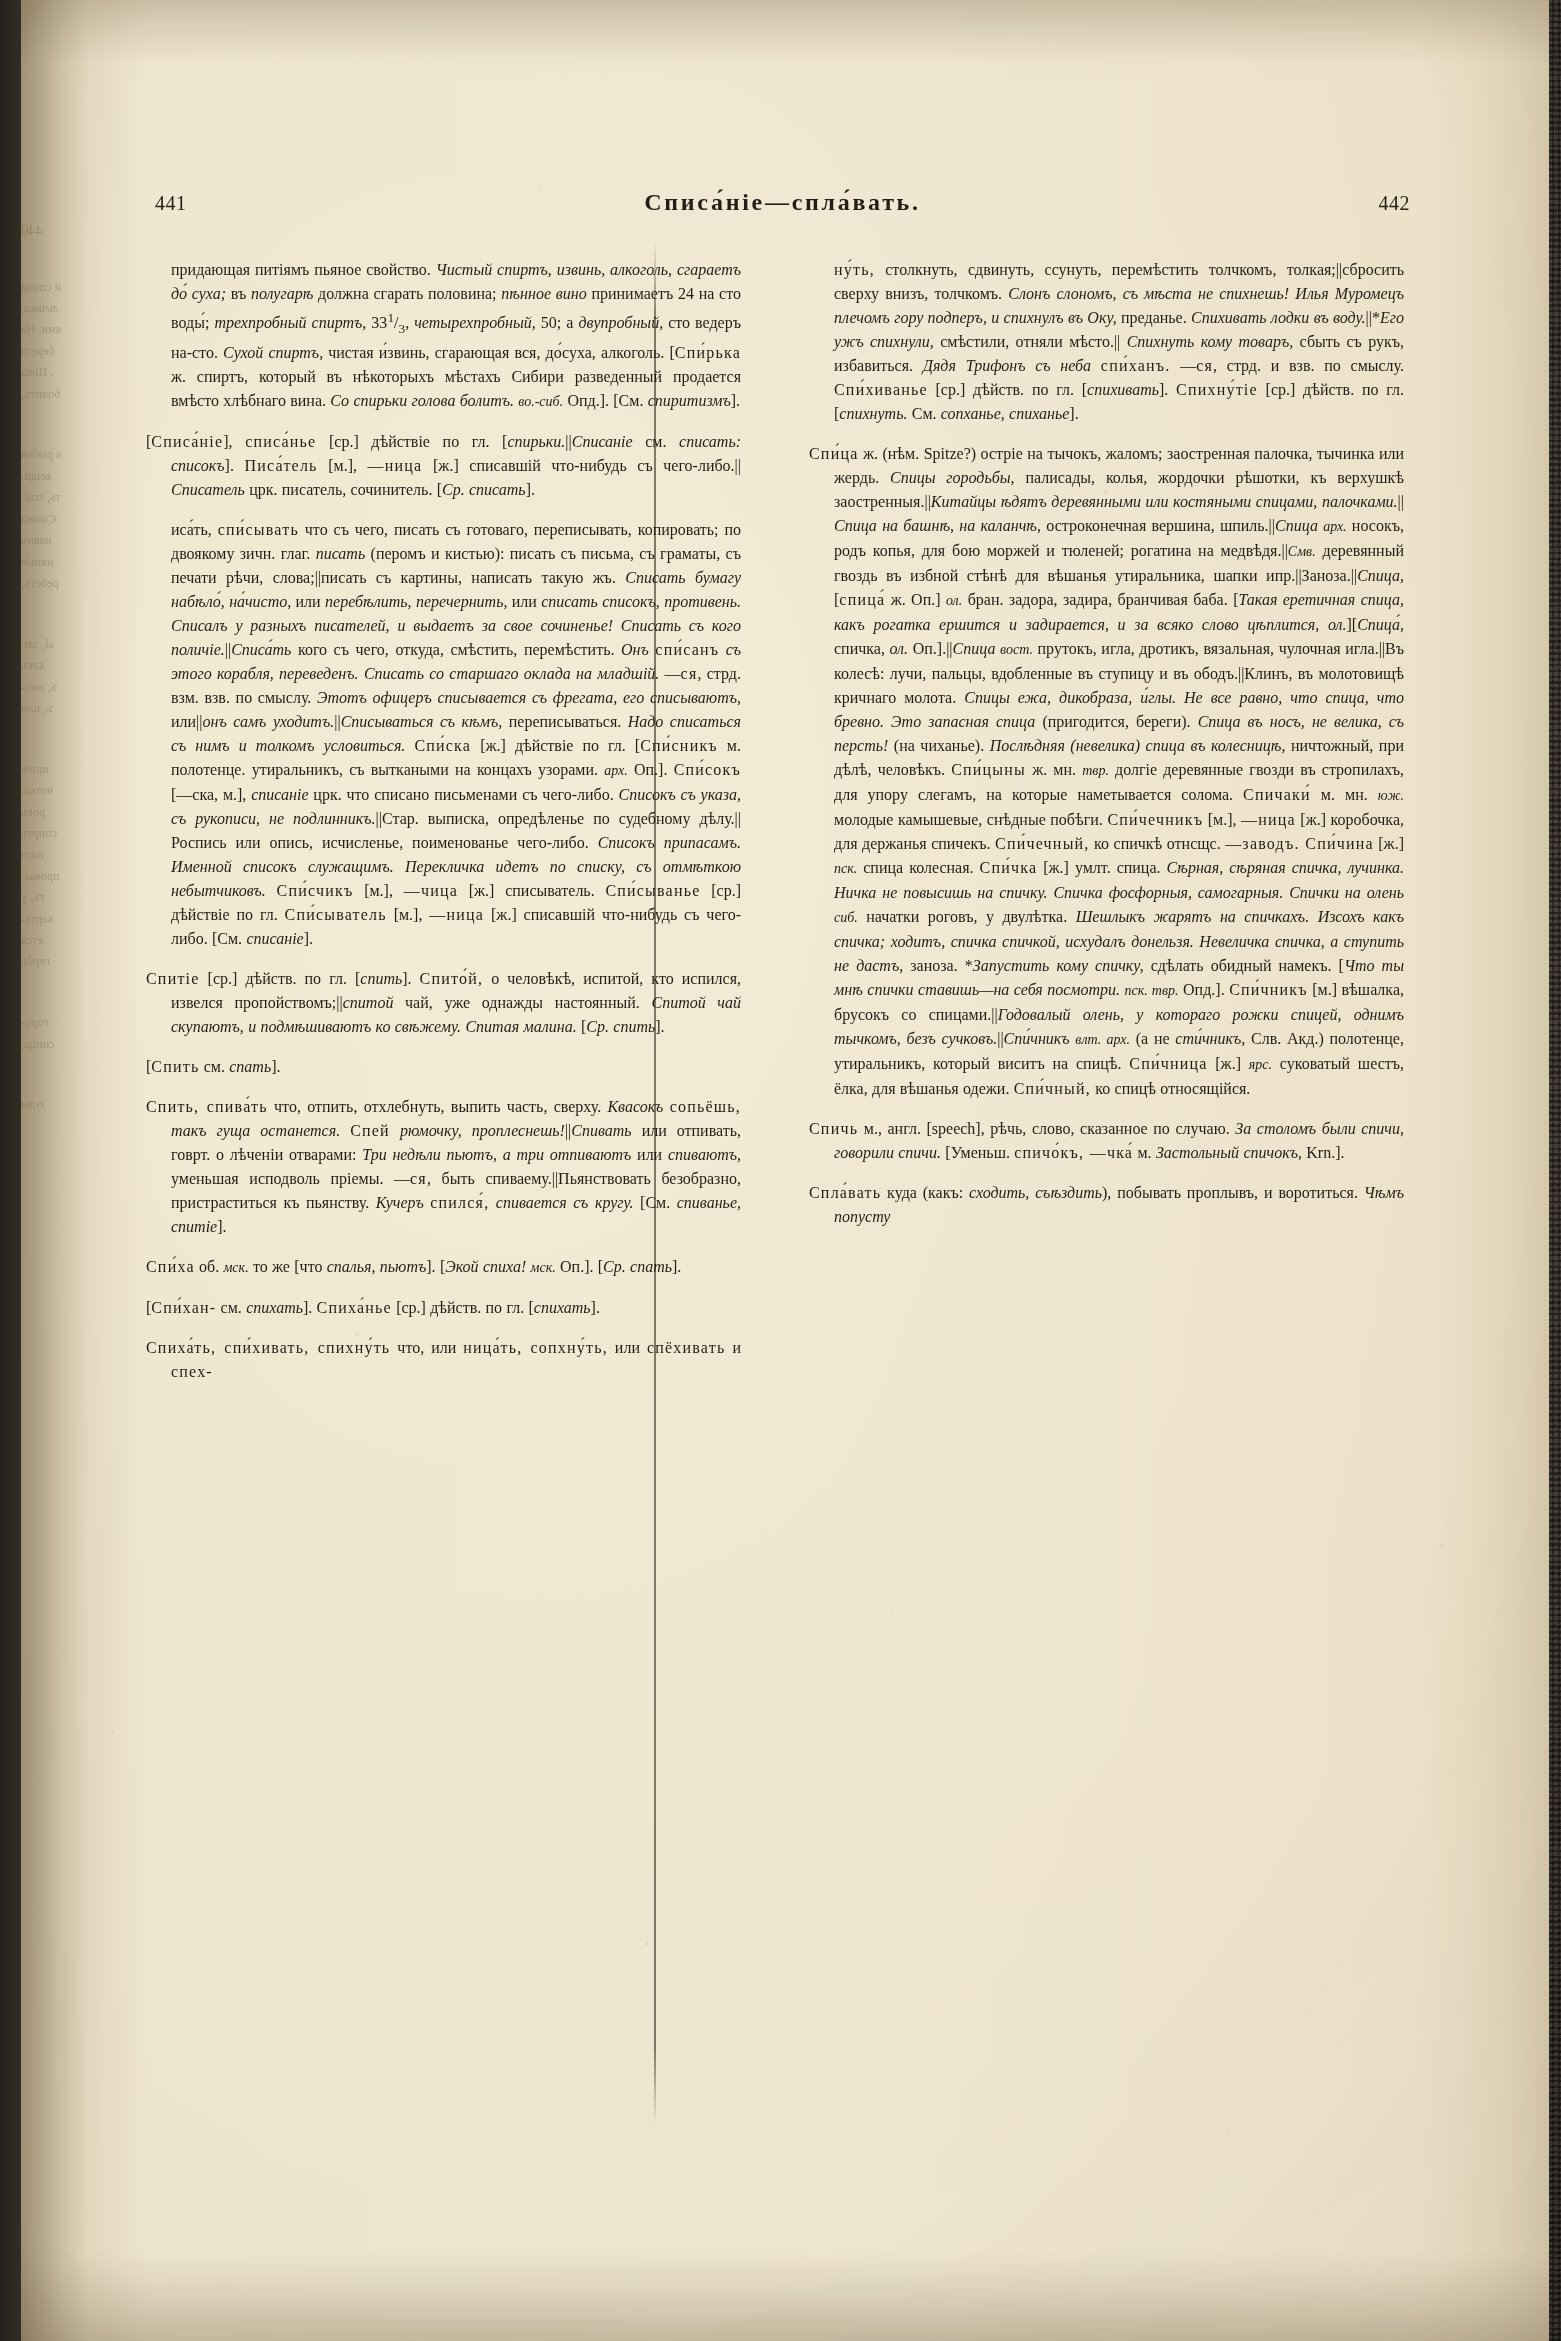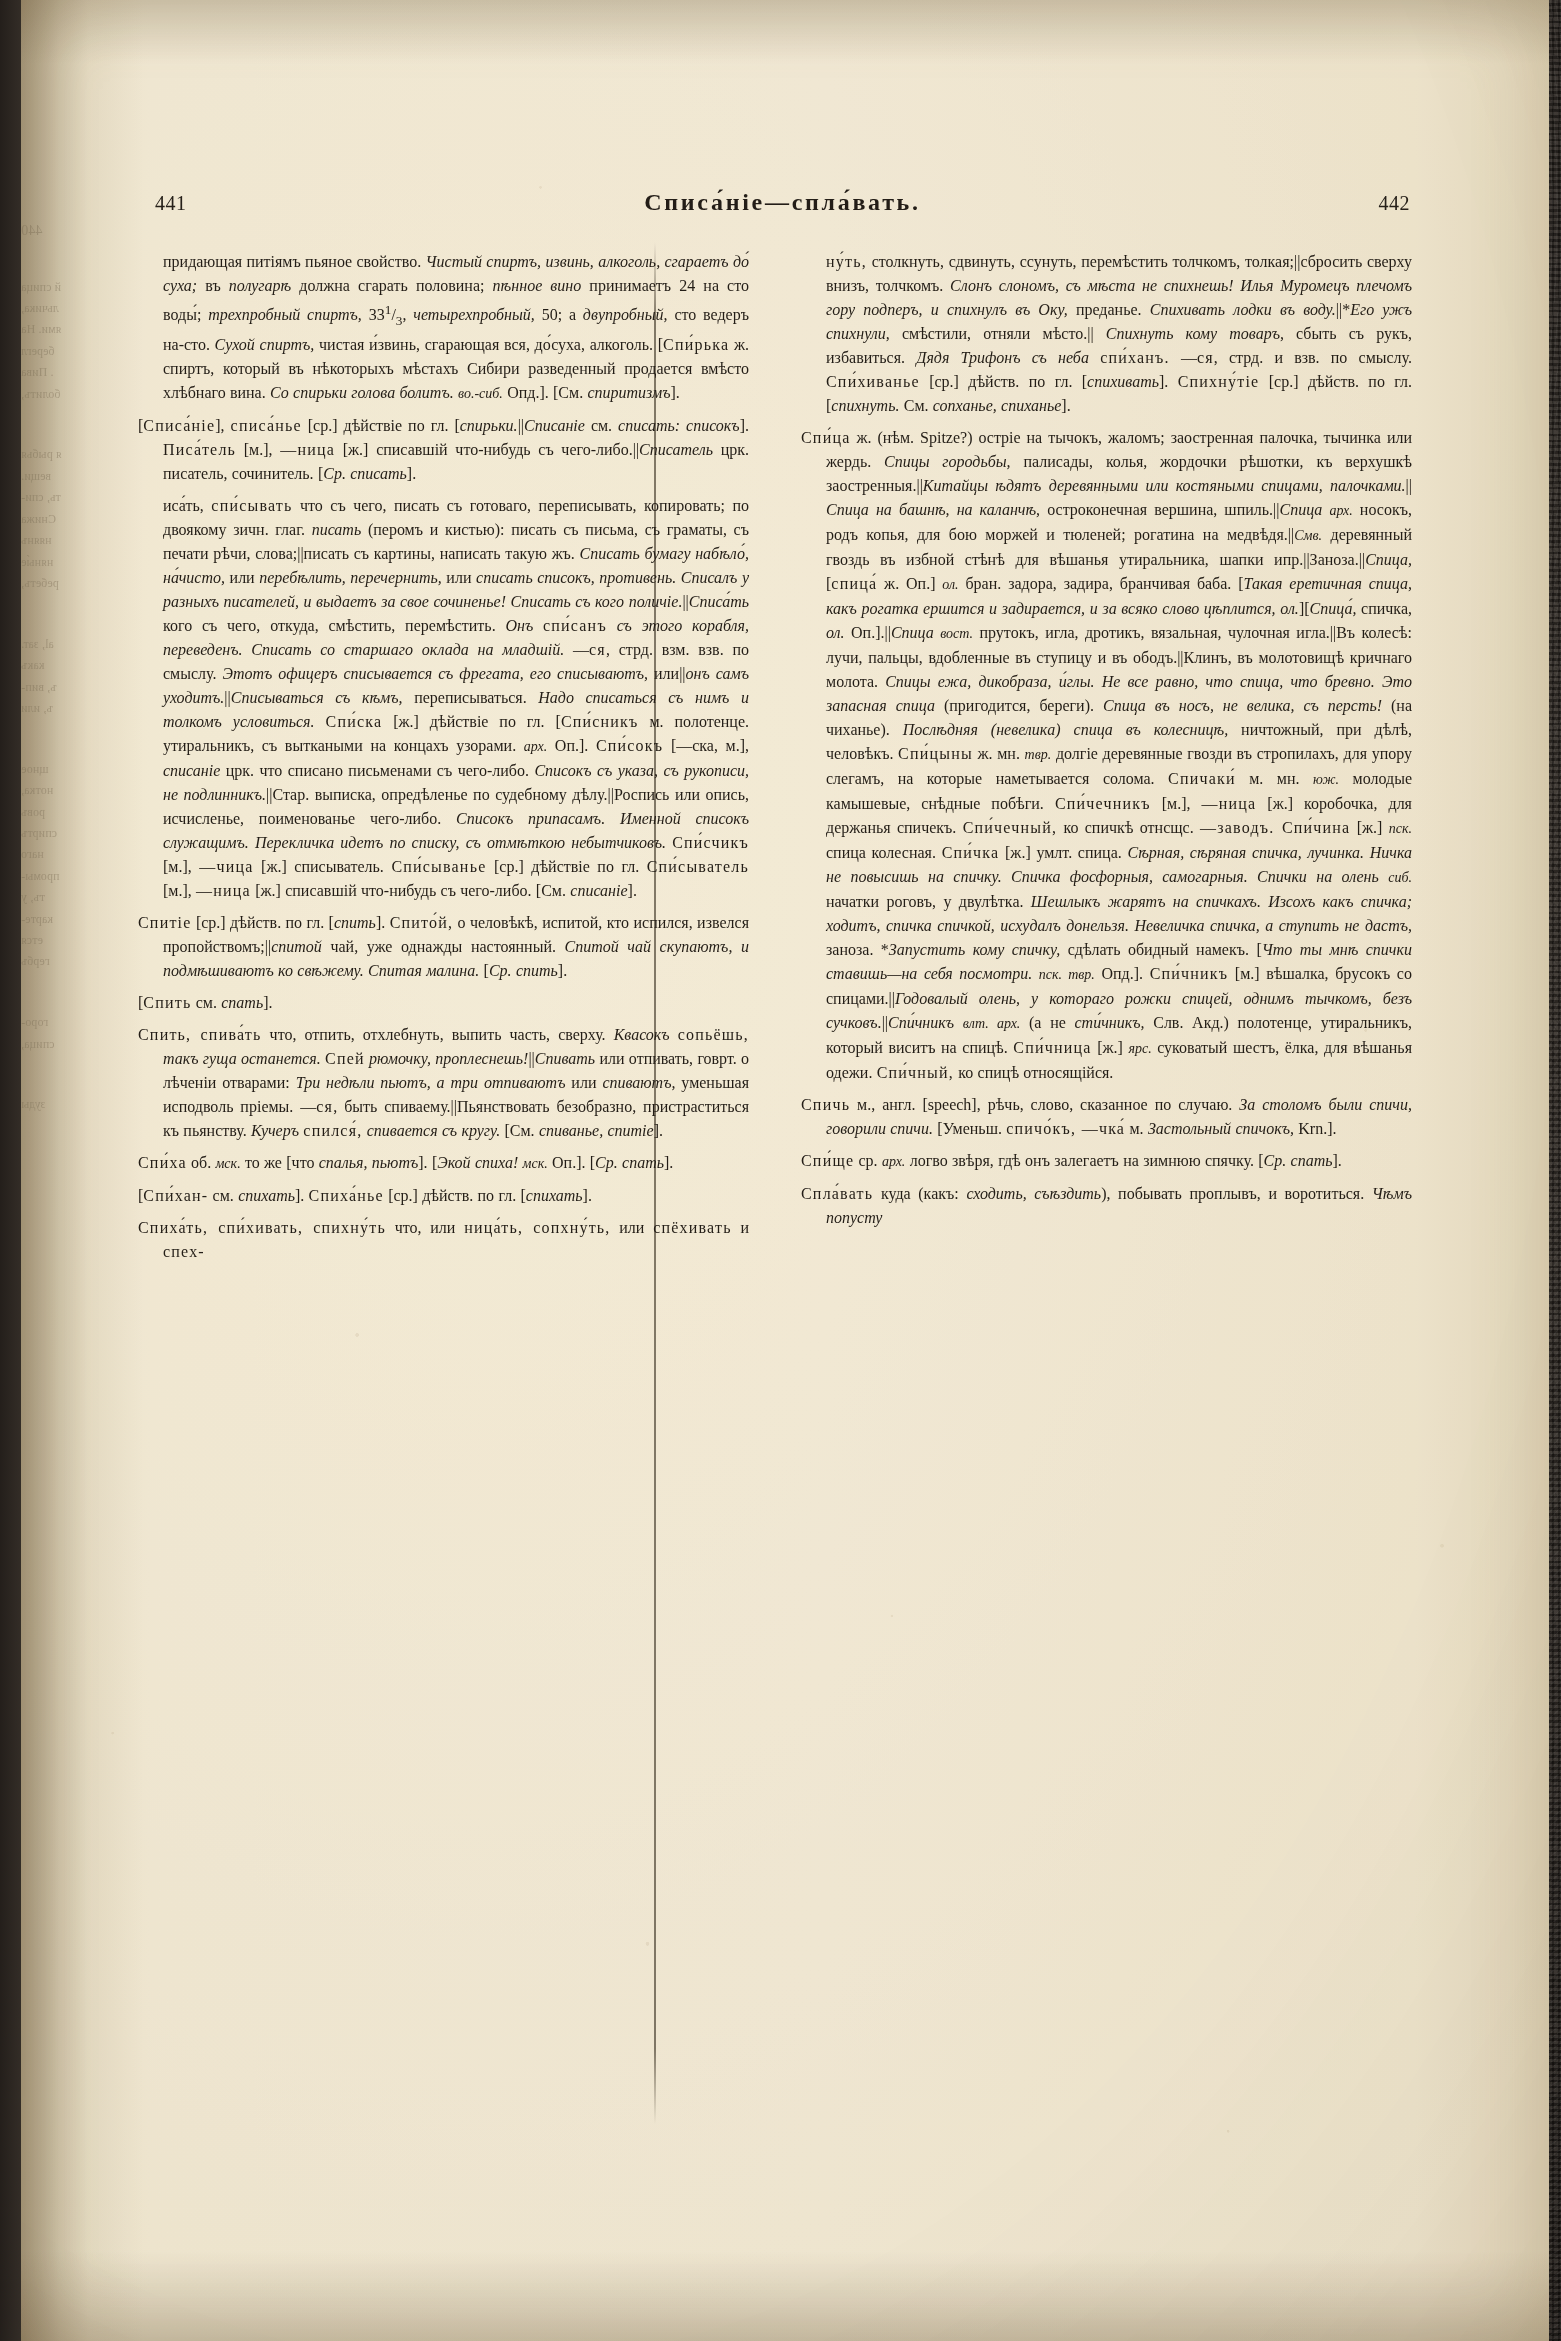--- a/index.html
+++ b/index.html
@@ -110,21 +110,21 @@
     width:617px;position:relative;
   }
   .col--left{padding-right:14px;}
   .col--right{padding-left:14px;}
   .rule{
     position:absolute;left:633px;top:242px;width:1.6px;height:1882px;
     background:linear-gradient(180deg, rgba(60,50,35,.0), rgba(60,50,35,.62) 4%, rgba(60,50,35,.62) 96%, rgba(60,50,35,0));
   }
 
   p.entry{
-    margin:8px;
+    margin:16px;
     font-size:16px;
     line-height:24px;
     text-align:justify;
     text-align-last:left;
     color:#231d16;
     hyphens:none;
     word-spacing:0.3px;
   }
   p.entry + p.entry{margin-top:0;}
   .ind{ padding-left:0; text-indent:-25px; margin-left:25px; }
@@ -174,21 +174,20 @@
           <p class="entry ind">[<b>Спить</b> см. <i>спать</i>].</p>
           <p class="entry ind"><b>Спить, спива́ть</b> что, отпить, отхлебнуть, выпить часть, сверху. <i>Квасокъ</i> <b>сопьёшь,</b> <i>такъ гуща останется.</i> <b>Спей</b> <i>рюмочку, проплеснешь!</i>||<i>Спивать</i> или отпивать, говрт. о лѣченіи отварами: <i>Три недѣли пьютъ, а три отпиваютъ</i> или <i>спиваютъ,</i> уменьшая исподволь пріемы. —<b>ся</b>, быть спиваему.||Пьянствовать безобразно, пристраститься къ пьянству. <i>Кучеръ</i> <b>спился́,</b> <i>спивается съ кругу.</i> [См. <i>спиванье, спитіе</i>].</p>
           <p class="entry ind"><b>Спи́ха</b> об. <span class="sm">мск.</span> то же [что <i>спалья, пьютъ</i>]. [<i>Экой спиха!</i> <span class="sm">мск.</span> Оп.]. [<i>Ср. спать</i>].</p>
           <p class="entry ind">[<b>Спи́хан-</b> см. <i>спихать</i>]. <b>Спиха́нье</b> [ср.] дѣйств. по гл. [<i>спихать</i>].</p>
           <p class="entry ind"><b>Спиха́ть, спи́хивать, спихну́ть</b> что, или <b>ница́ть, сопхну́ть,</b> или <b>спёхивать</b> и <b>спех-</b></p>
         </div>
       <div class="col col--right" id="col-right">
           <p class="entry noind"><b>ну́ть,</b> столкнуть, сдвинуть, ссунуть, перемѣстить толчкомъ, толкая;||сбросить сверху внизъ, толчкомъ. <i>Слонъ слономъ, съ мѣста не спихнешь! Илья Муромецъ плечомъ гору подперъ, и спихнулъ въ Оку,</i> преданье. <i>Спихивать лодки въ воду.</i>||*<i>Его ужъ спихнули,</i> смѣстили, отняли мѣсто.|| <i>Спихнуть кому товаръ,</i> сбыть съ рукъ, избавиться. <i>Дядя Трифонъ съ неба</i> <b>спи́ханъ.</b> —<b>ся</b>, стрд. и взв. по смыслу. <b>Спи́хиванье</b> [ср.] дѣйств. по гл. [<i>спихивать</i>]. <b>Спихну́тіе</b> [ср.] дѣйств. по гл. [<i>спихнуть.</i> См. <i>сопханье, спиханье</i>].</p>
           <p class="entry ind"><b>Спи́ца</b> ж. (нѣм. Spitze?) остріе на тычокъ, жаломъ; заостренная палочка, тычинка или жердь. <i>Спицы городьбы,</i> палисады, колья, жордочки рѣшотки, къ верхушкѣ заостренныя.||<i>Китайцы ѣдятъ деревянными или костяными спицами, палочками.</i>||<i>Спица на башнѣ, на каланчѣ,</i> остроконечная вершина, шпиль.||<i>Спица</i> <span class="sm">арх.</span> носокъ, родъ копья, для бою моржей и тюленей; рогатина на медвѣдя.||<span class="sm">Смв.</span> деревянный гвоздь въ избной стѣнѣ для вѣшанья утиральника, шапки ипр.||Заноза.||<i>Спица,</i> [<b>спица́</b> ж. Оп.] <span class="sm">ол.</span> бран. задора, задира, бранчивая баба. [<i>Такая еретичная спица, какъ рогатка ершится и задирается, и за всяко слово цѣплится, ол.</i>][<i>Спица́,</i> спичка, <i>ол.</i> Оп.].||<i>Спица</i> <span class="sm">вост.</span> прутокъ, игла, дротикъ, вязальная, чулочная игла.||Въ колесѣ: лучи, пальцы, вдобленные въ ступицу и въ ободъ.||Клинъ, въ молотовищѣ кричнаго молота. <i>Спицы ежа, дикобраза, и́глы. Не все равно, что спица, что бревно. Это запасная спица</i> (пригодится, береги). <i>Спица въ носъ, не велика, съ персть!</i> (на чиханье). <i>Послѣдняя (невеликa) спица въ колесницѣ,</i> ничтожный, при дѣлѣ, человѣкъ. <b>Спи́цыны</b> ж. мн. <span class="sm">твр.</span> долгіе деревянные гвозди въ стропилахъ, для упору слегамъ, на которые наметывается солома. <b>Спичаки́</b> м. мн. <span class="sm">юж.</span> молодые камышевые, снѣдные побѣги. <b>Спи́чечникъ</b> [м.], <b>—ница</b> [ж.] коробочка, для держанья спичекъ. <b>Спи́чечный,</b> ко спичкѣ отнсщс. <b>—заводъ. Спи́чина</b> [ж.] <span class="sm">пск.</span> спица колесная. <b>Спи́чка</b> [ж.] умлт. спица. <i>Сѣрная, сѣряная спичка, лучинка. Ничка не повысишь на спичку. Спичка фосфорныя, самогарныя. Спички на олень</i> <span class="sm">сиб.</span> начатки роговъ, у двулѣтка. <i>Шешлыкъ жарятъ на спичкахъ. Изсохъ какъ спичка; ходитъ, спичка спичкой, исхудалъ донельзя. Невеличка спичка, а ступить не дастъ,</i> заноза. *<i>Запустить кому спичку,</i> сдѣлать обидный намекъ. [<i>Что ты мнѣ спички ставишь—на себя посмотри. <span class="sm">пск. твр.</span></i> Опд.]. <b>Спи́чникъ</b> [м.] вѣшалка, брусокъ со спицами.||<i>Годовалый олень, у котораго рожки спицей, однимъ тычкомъ, безъ сучковъ.</i>||<i>Спи́чникъ</i> <span class="sm">влт. арх.</span> (а не <i>сти́чникъ,</i> Слв. Акд.) полотенце, утиральникъ, который виситъ на спицѣ. <b>Спи́чница</b> [ж.] <span class="sm">ярс.</span> суковатый шестъ, ёлка, для вѣшанья одежи. <b>Спи́чный,</b> ко спицѣ относящійся.</p>
           <p class="entry ind"><b>Спичь</b> м., англ. [speech], рѣчь, слово, сказанное по случаю. <i>За столомъ были спичи, говорили спичи.</i> [Уменьш. <b>спичо́къ, —чка́</b> м. <i>Застольный спичокъ,</i> Krn.].</p>
-          <p class="entry ind"><b>Спи́ще</b> ср. <span class="sm">арх.</span> логво звѣря, гдѣ онъ залегаетъ на зимнюю спячку. [<i>Ср. спать</i>].</p>
           <p class="entry ind"><b>Спла́вать</b> куда (какъ: <i>сходить, съѣздить</i>), побывать проплывъ, и воротиться. <i>Чѣмъ попусту</i></p>
         </div>
     </div>
 
     <div class="edge-shadow"></div>
     <div class="top-shadow"></div>
     <div class="bottom-shadow"></div>
     <div class="wash"></div>
   </div>
 </div>

